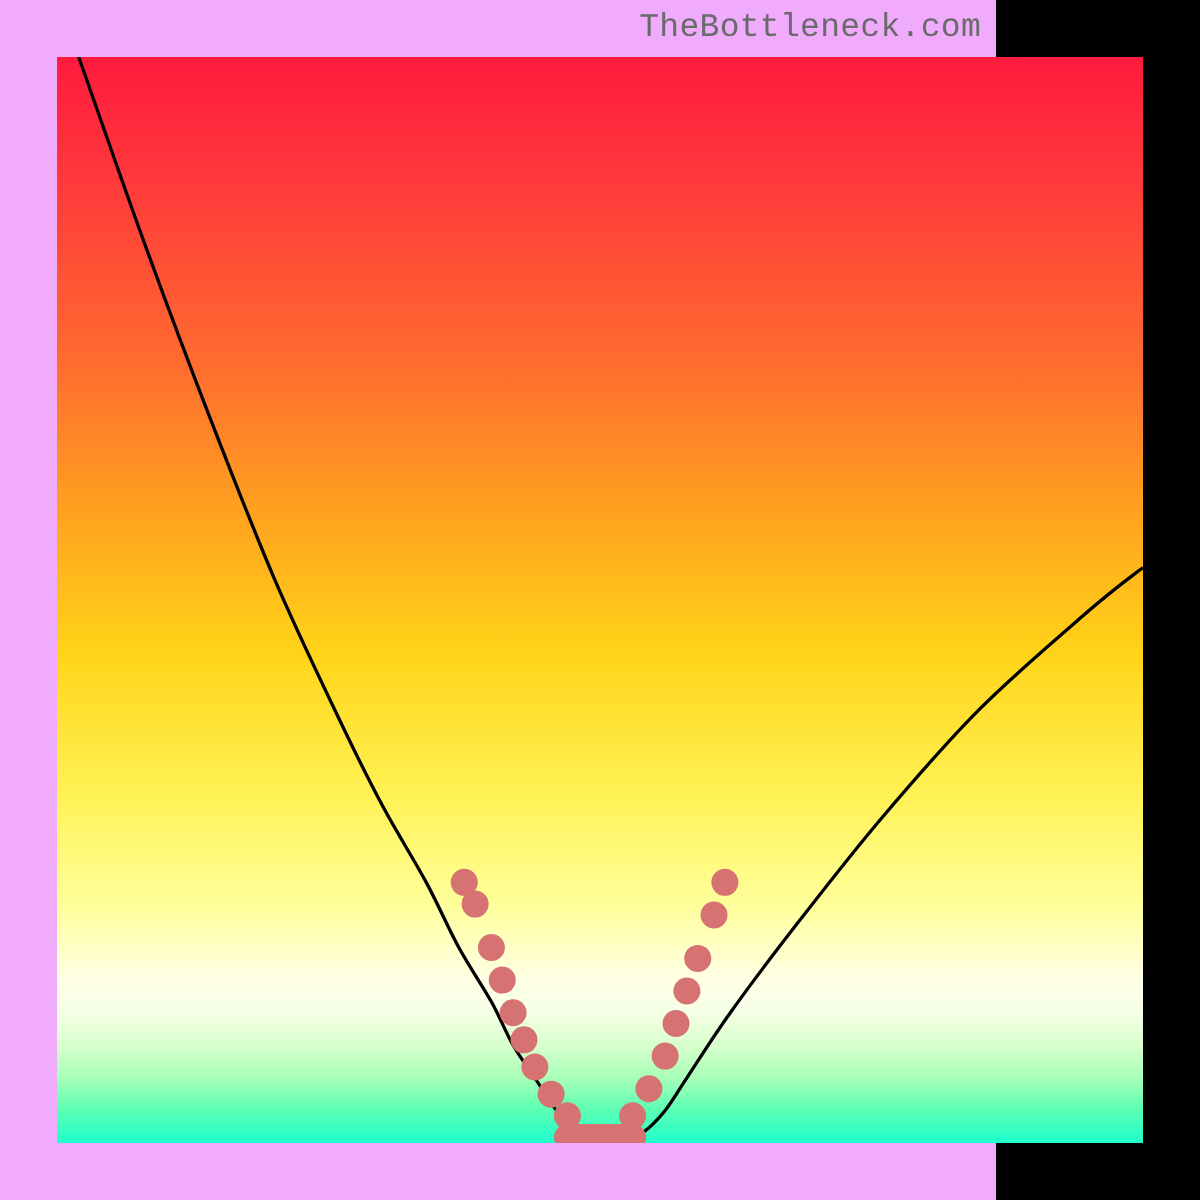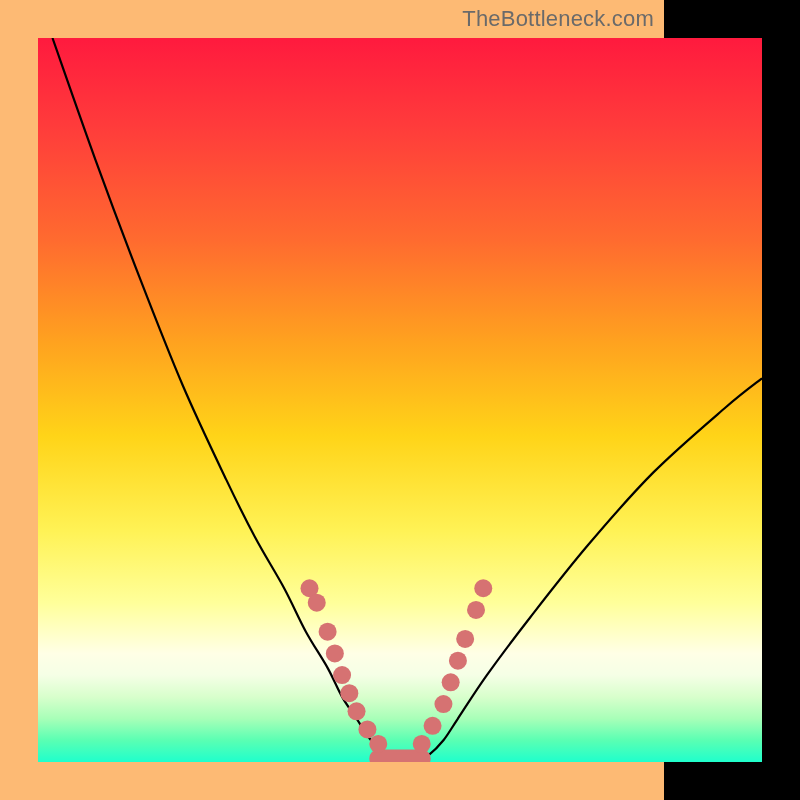--- a/index.html
+++ b/index.html
@@ -8,21 +8,22 @@
     width: 800px;
     height: 800px;
     overflow: hidden;
     background: #000;
     font-family: Arial, Helvetica, sans-serif;
   }
   .chart-container {
     position: relative;
     width: 664px;
     height: 800px;
-    background: #fdba74;
+    background: #f0abfc;
+    font-family: Liberation Mono, monospace;
   }
   .plot-area {
     position: absolute;
     left: 38px;
     top: 38px;
     width: 724px;
     height: 724px;
     background: linear-gradient(to bottom,
       #ff1a3e 0%,
       #ff3b3b 12%,

